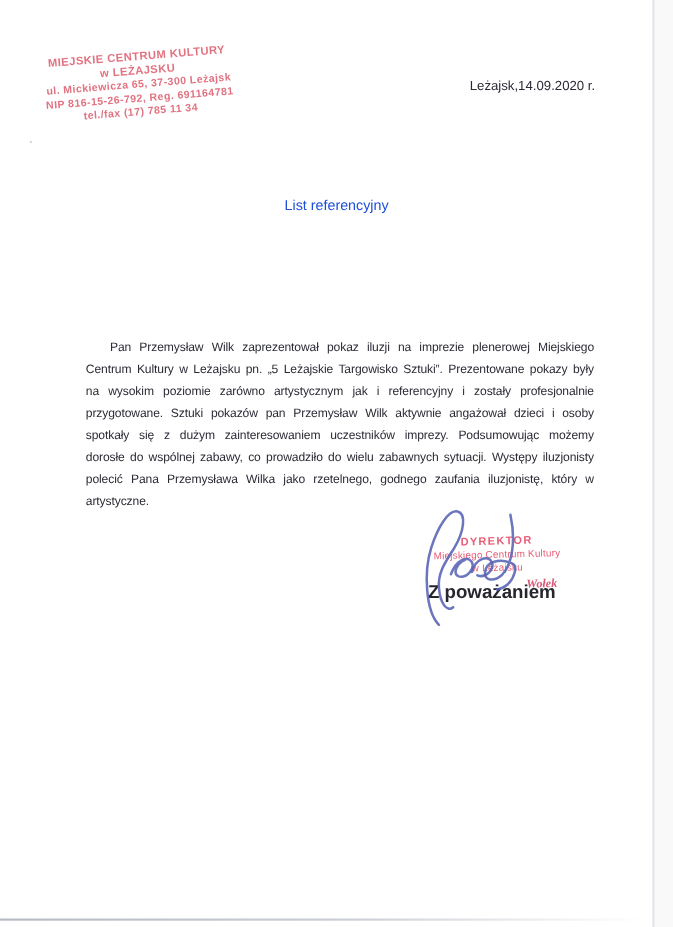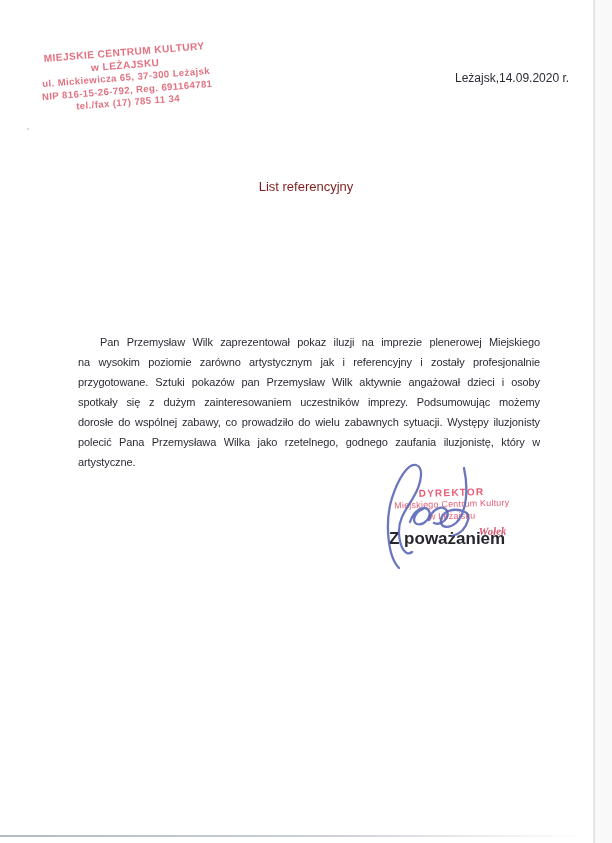--- a/index.html
+++ b/index.html
@@ -9,25 +9,25 @@
   }
   
   .hdr-stamp{
     position:absolute;left:30px;top:54px;width:188px;text-align:center;
     color:#de5f70;opacity:.88;transform:rotate(-4.5deg);transform-origin:left top;
     font-weight:700;letter-spacing:.4px;line-height:12.5px;font-size:10px;
   }
   .hdr-stamp .l1{font-size:10.2px;}
   .hdr-stamp .sm{font-size:9.6px;font-weight:700;}
   
-  .date{position:absolute;left:427px;top:71px;font-size:12px;color:#2b2b36;margin-left:28px;}
+  .date{position:absolute;left:427px;top:71px;font-size:12px;color:#2b2b36;}
   
-  .title{position:absolute;left:0;top:179px;width:612px;text-align:center;font-size:13px;color:#7f1d1d;}
+  .title{position:absolute;left:0;top:179px;width:612px;text-align:center;font-size:13px;color:#1d4ed8;}
   
-  .body{position:absolute;left:78px;top:306px;width:462px;font-size:11px;letter-spacing:-0.1px;line-height:20px;color:#2b2b36;margin-top:26px;}
+  .body{position:absolute;left:78px;top:306px;width:462px;font-size:11px;letter-spacing:-0.1px;line-height:20px;color:#2b2b36;}
   .body .line{text-align:justify;text-align-last:justify;height:20px;overflow:hidden;white-space:nowrap;}
   .body .line.indent{padding-left:22px;}
   .body .line.last{text-align:right;text-align-last:left;}
   
   .dir-stamp{
     position:absolute;left:372px;top:486px;width:160px;text-align:center;
     color:#e4506b;opacity:.92;transform:rotate(-1.5deg);z-index:1;
   }
   .dir-stamp .t{font-size:10px;font-weight:700;letter-spacing:1.2px;line-height:13px;}
   .dir-stamp .o{font-size:9px;line-height:11.5px;letter-spacing:.2px;}
@@ -58,20 +58,21 @@
     <div class="sm">NIP 816-15-26-792, Reg. 691164781</div>
     <div class="sm">tel./fax (17) 785 11 34</div>
   </div>
 
   <div class="date">Leżajsk,14.09.2020 r.</div>
 
   <div class="title">List referencyjny</div>
 
   <div class="body">
     <div class="line indent">Pan Przemysław Wilk zaprezentował pokaz iluzji na imprezie plenerowej Miejskiego</div>
+    <div class="line">Centrum Kultury w Leżajsku pn. „5 Leżajskie Targowisko Sztuki”. Prezentowane pokazy były</div>
     <div class="line">na wysokim poziomie zarówno artystycznym jak i referencyjny i zostały profesjonalnie</div>
     <div class="line">przygotowane. Sztuki pokazów pan Przemysław Wilk aktywnie angażował dzieci i osoby</div>
     <div class="line">spotkały się z dużym zainteresowaniem uczestników imprezy. Podsumowując możemy</div>
     <div class="line">dorosłe do wspólnej zabawy, co prowadziło do wielu zabawnych sytuacji. Występy iluzjonisty</div>
     <div class="line">polecić Pana Przemysława Wilka jako rzetelnego, godnego zaufania iluzjonistę, który w</div>
     <div class="line last">artystyczne.</div>
   </div>
 
   <div class="dir-stamp">
     <div class="t">DYREKTOR</div>

